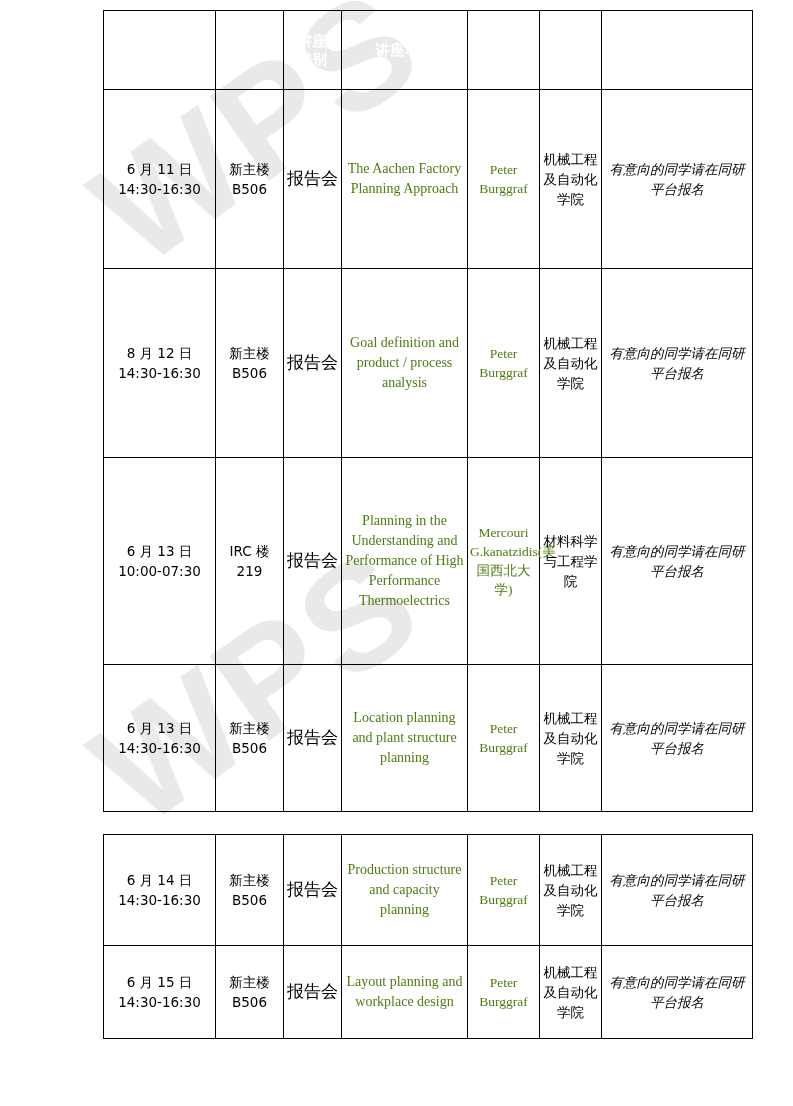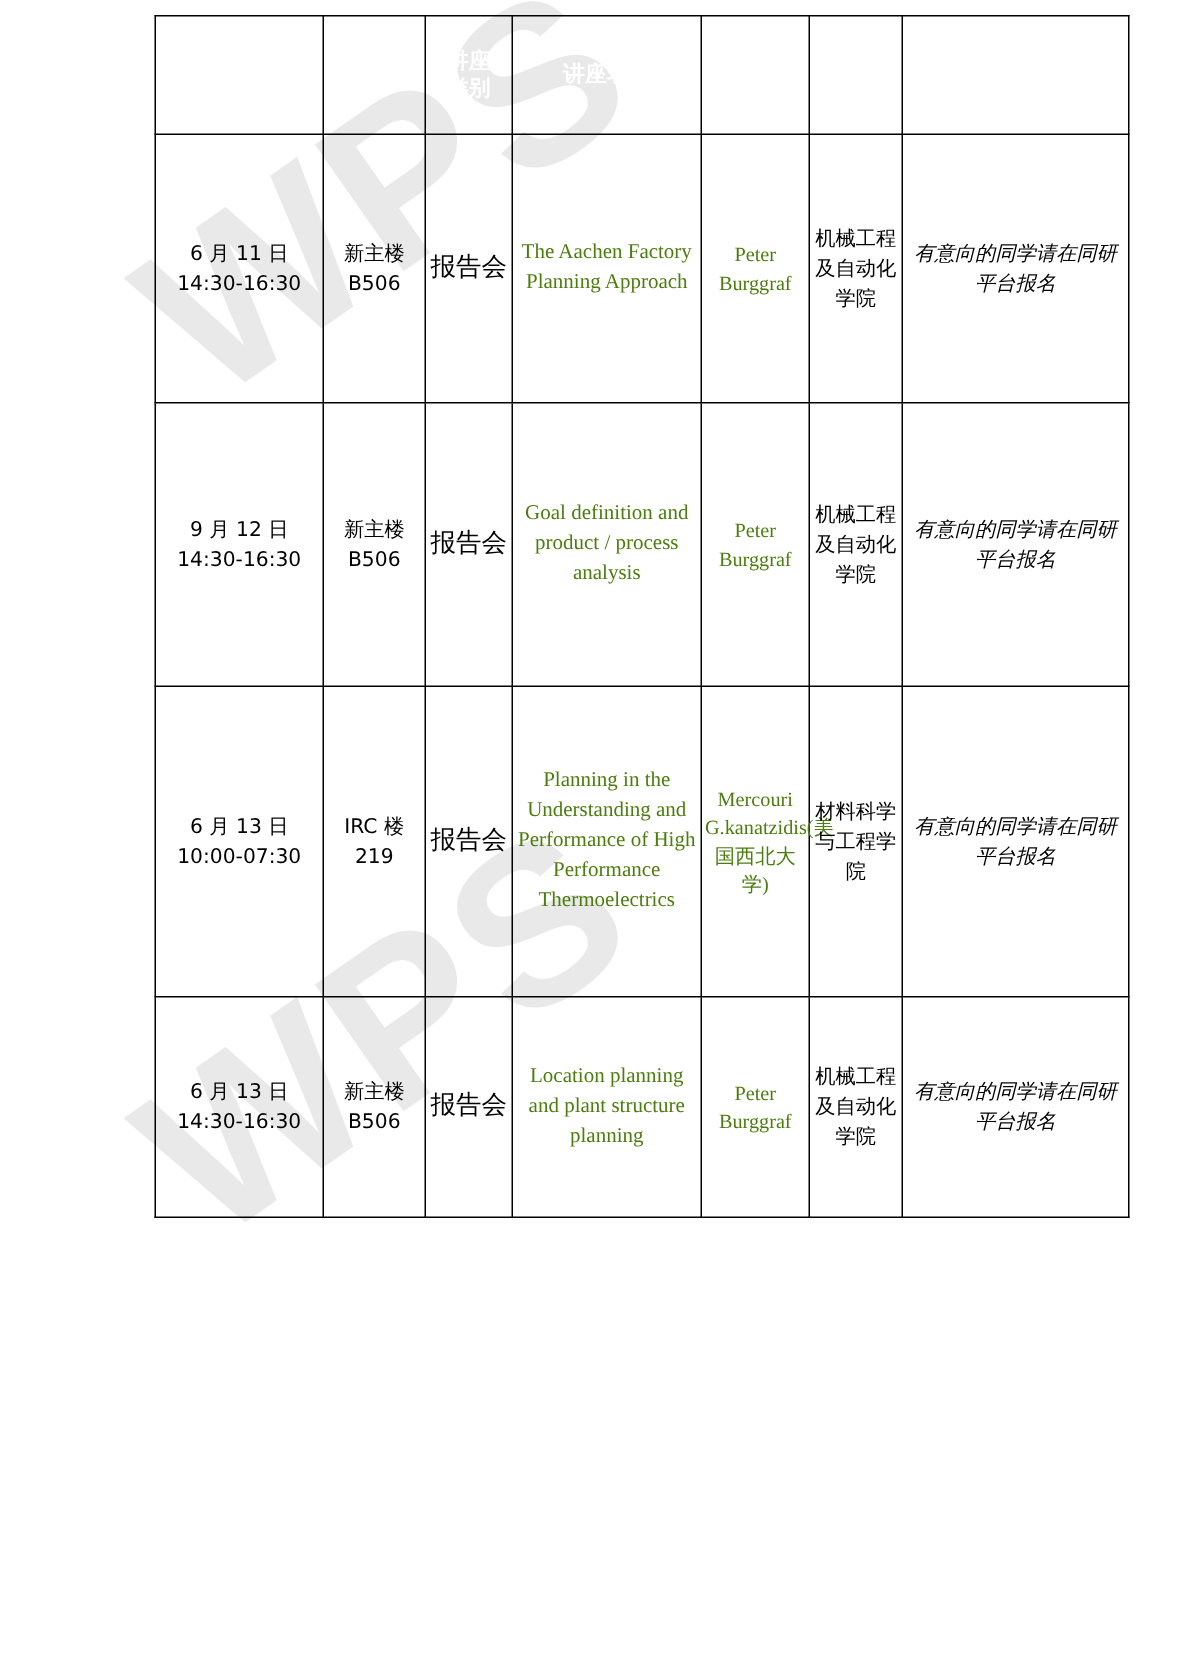--- a/index.html
+++ b/index.html
@@ -155,21 +155,21 @@
           <span>B506</span>
         </td>
         <td class="cat">报告会</td>
         <td class="title">The Aachen Factory Planning Approach</td>
         <td class="guest">Peter Burggraf</td>
         <td class="host">机械工程及自动化学院</td>
         <td class="note">有意向的同学请在同研平台报名</td>
       </tr>
       <tr class="r2">
         <td class="time">
-          <span>9 月 12 日</span><br>
+          <span>8 月 12 日</span><br>
           <span>14:30-16:30</span>
         </td>
         <td class="place">
           <span>新主楼</span><br>
           <span>B506</span>
         </td>
         <td class="cat">报告会</td>
         <td class="title">Goal definition and product / process analysis</td>
         <td class="guest">Peter Burggraf</td>
         <td class="host">机械工程及自动化学院</td>
@@ -214,16 +214,46 @@
     <colgroup>
       <col class="c-time">
         <col class="c-place">
         <col class="c-cat">
         <col class="c-title">
         <col class="c-guest">
         <col class="c-host">
         <col class="c-note">
     </colgroup>
     <tbody>
+      <tr class="s1">
+        <td class="time">
+          <span>6 月 14 日</span><br>
+          <span>14:30-16:30</span>
+        </td>
+        <td class="place">
+          <span>新主楼</span><br>
+          <span>B506</span>
+        </td>
+        <td class="cat">报告会</td>
+        <td class="title">Production structure and capacity planning</td>
+        <td class="guest">Peter Burggraf</td>
+        <td class="host">机械工程及自动化学院</td>
+        <td class="note">有意向的同学请在同研平台报名</td>
+      </tr>
+      <tr class="s2">
+        <td class="time">
+          <span>6 月 15 日</span><br>
+          <span>14:30-16:30</span>
+        </td>
+        <td class="place">
+          <span>新主楼</span><br>
+          <span>B506</span>
+        </td>
+        <td class="cat">报告会</td>
+        <td class="title">Layout planning and workplace design</td>
+        <td class="guest">Peter Burggraf</td>
+        <td class="host">机械工程及自动化学院</td>
+        <td class="note">有意向的同学请在同研平台报名</td>
+      </tr>
     </tbody>
   </table>
 
 </div>
 
 </body></html>

